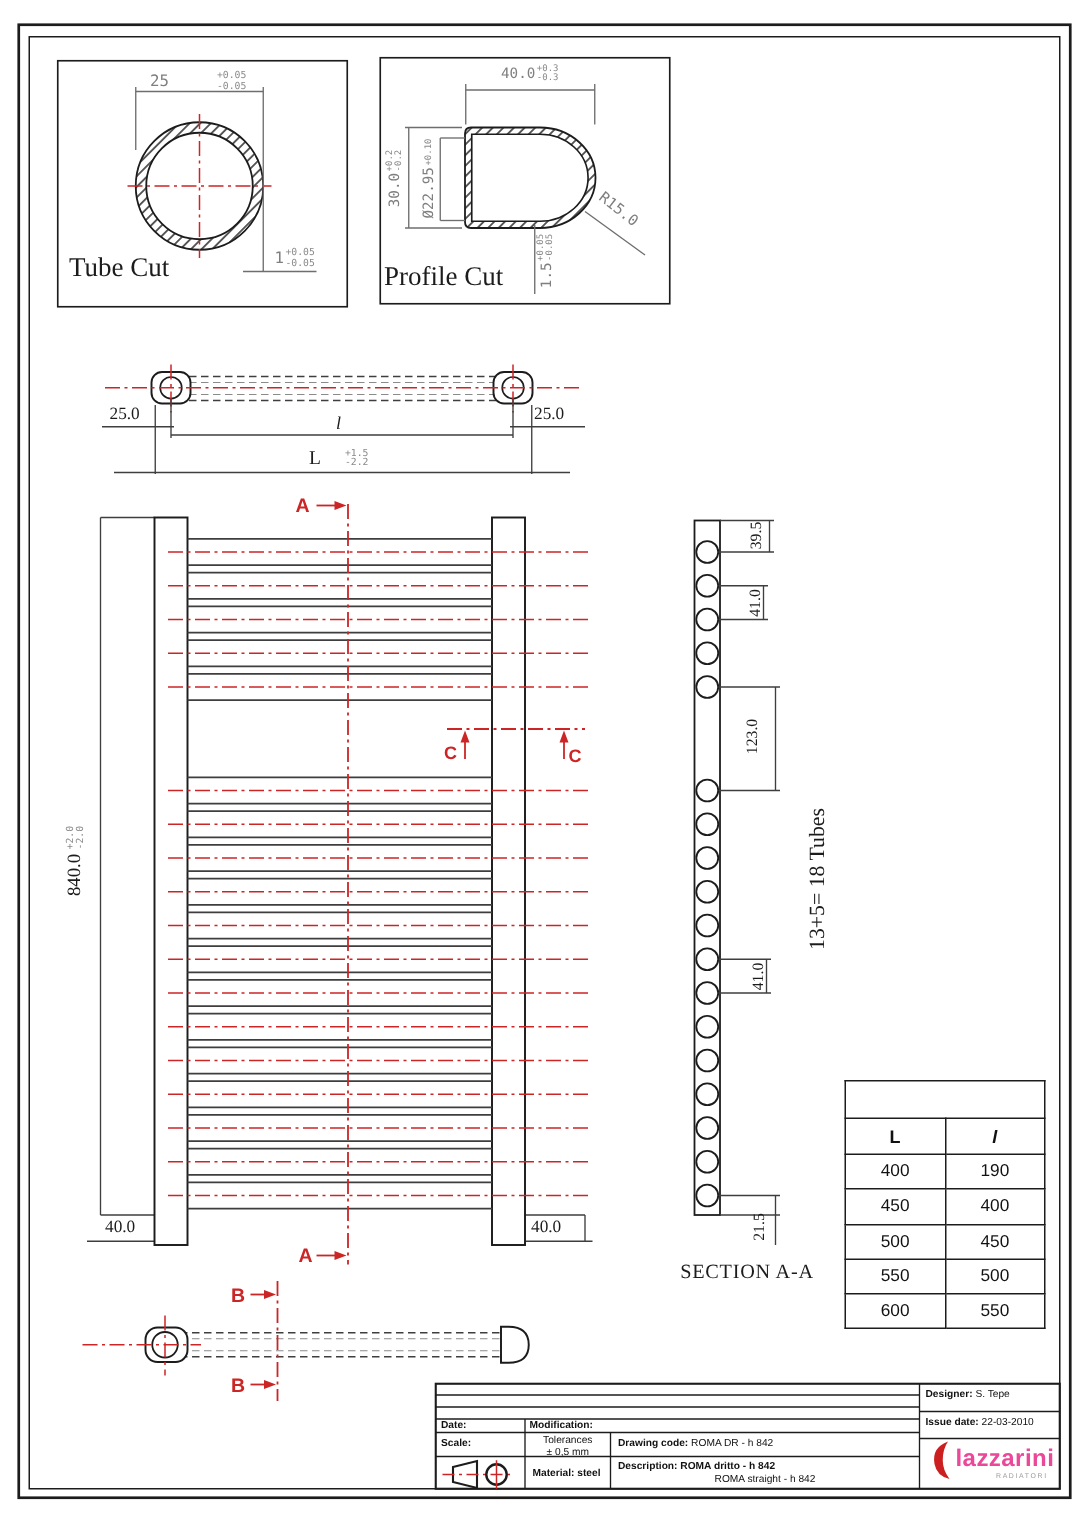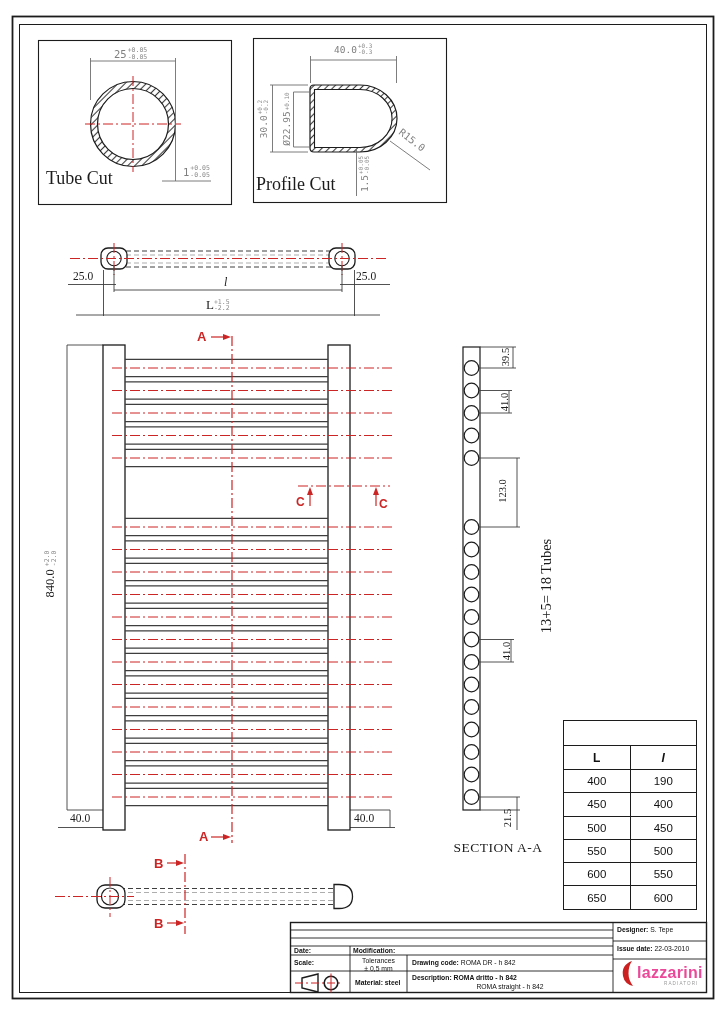--- a/index.html
+++ b/index.html
@@ -282,21 +282,21 @@
   <g>
     <path d="M302,978 L318,974 L318,992 L302,988 Z" fill="none" stroke="#1c1c1c" stroke-width="1.4"></path>
     <line x1="295" y1="983" x2="342" y2="983" stroke="#cc2525" stroke-width="1" stroke-dasharray="8 3 2 3"></line>
     <circle cx="331" cy="983" r="6.8" fill="none" stroke="#1c1c1c" stroke-width="1.6"></circle>
     <line x1="331" y1="973.5" x2="331" y2="992.5" stroke="#cc2525" stroke-width="1"></line>
   </g>
 
   <path d="M632,961 q-11,4 -9,15 q1.5,8 10,10 q-4.5,-6 -4.5,-12.5 q0,-7.5 3.5,-12.5 z" fill="#cc2020"></path>
 </svg>
 
-<div class="lbl dim" style="left:114px;top:47px;">
+<div class="lbl dim" style="left:100px;top:47px;gap:31px;">
   <span class="cad" style="font-size:10.5px;">25</span>
   <span class="tol">
         <span>+0.05</span>
         <span>-0.05</span>
       </span>
 </div>
 <div class="lbl dim" style="left:183px;top:165px;">
   <span class="cad" style="font-size:10.5px;">1</span>
   <span class="tol">
         <span>+0.05</span>
@@ -334,21 +334,21 @@
         <span>-0.05</span>
       </span>
 </div>
 <div class="lbl serif" style="left:256px;top:174px;font-size:18px;">Profile Cut</div>
 
 <div class="lbl serif" style="left:73px;top:270px;font-size:11.5px;">25.0</div>
 <div class="lbl serif" style="left:356px;top:270px;font-size:11.5px;">25.0</div>
 <div class="lbl serif" style="left:224px;top:275px;font-size:12px;font-style:italic;">l</div>
 <div class="lbl dim" style="left:206px;top:297px;">
   <span class="serif" style="font-size:13px;">L</span>
-  <span class="tol" style="margin-left:0;">
+  <span class="tol" style="margin-left:16px;">
         <span>+1.5</span>
         <span>-2.2</span>
       </span>
 </div>
 
 <div class="lbl dim rot" style="left:50px;top:574px;">
   <span class="serif" style="font-size:12.5px;">840.0</span>
   <span class="tol" style="margin-left:3px;">
         <span>+2.0</span>
         <span>-2.0</span>
@@ -393,24 +393,20 @@
           <td class="val">450</td>
         </tr>
         <tr>
           <td class="val">550</td>
           <td class="val">500</td>
         </tr>
         <tr>
           <td class="val">600</td>
           <td class="val">550</td>
         </tr>
-        <tr>
-          <td class="val">650</td>
-          <td class="val">600</td>
-        </tr>
       </tbody>
 </table>
 
 <div class="lbl tb" style="left:294px;top:947px;"><b>Date:</b></div>
 <div class="lbl tb" style="left:353px;top:947px;"><b>Modification:</b></div>
 <div class="lbl tb" style="left:294px;top:959px;"><b>Scale:</b></div>
 <div class="lbl tb" style="left:350px;top:957px;width:57px;text-align:center;">Tolerances</div>
 <div class="lbl tb" style="left:350px;top:964.5px;width:57px;text-align:center;">± 0,5 mm</div>
 <div class="lbl tb" style="left:355px;top:979px;"><b>Material: steel</b></div>
 <div class="lbl tb" style="left:412px;top:959px;">

